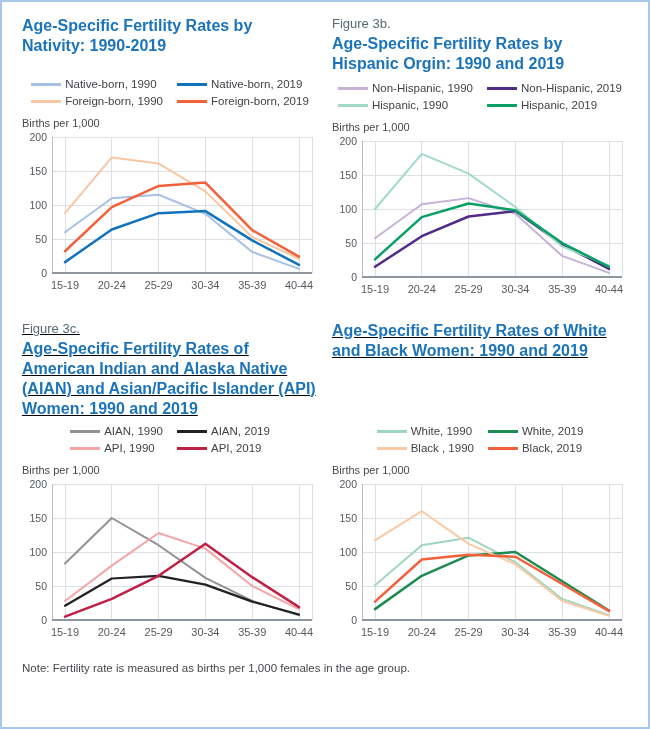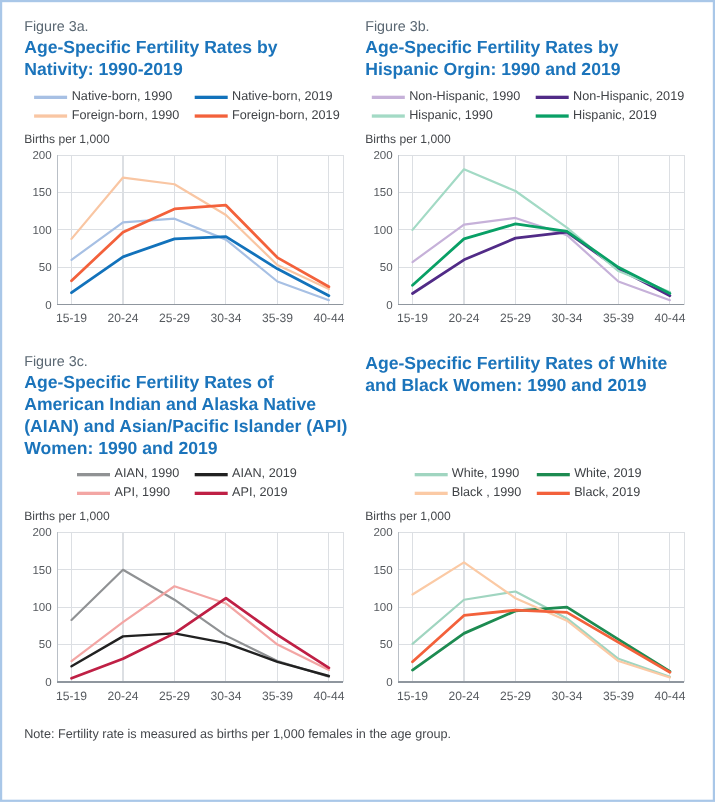--- a/index.html
+++ b/index.html
@@ -17,21 +17,21 @@
     grid-template-columns:296px 296px;
     column-gap:14px;
     row-gap:14px;
   }
   .figure { display:flex; flex-direction:column; }
   .figure-label { font-size:13px; color:#5a6772; margin-bottom:3px; }
   .figure-title {
     font-size:16px; font-weight:bold; color:#1b74bb; line-height:1.25;
   }
   .title-wrap-2 { min-height:54px; margin-bottom:8px; }
-  .title-wrap-4 { min-height:98px; margin-bottom:6px; }
+  .title-wrap-4 { min-height:98px; margin-bottom:6px;text-decoration:underline; }
   .legend {
     display:grid;
     grid-template-columns:max-content max-content;
     column-gap:14px; row-gap:5px;
     justify-content:center;
     margin-bottom:10px;
   }
   .legend-item { display:flex; align-items:center; white-space:nowrap; }
   .legend-swatch { display:inline-block; width:30px; height:3px; margin-right:4px; flex:0 0 auto; }
   .legend-label { font-size:11.5px; color:#404347; }
@@ -42,21 +42,20 @@
   .footer div { font-size:11.5px; color:#45484c; line-height:1.5; }
 </style>
 </head>
 <body>
 
 <div class="page">
   <div class="charts-grid">
 
     <div class="figure">
       <div class="title-wrap-2">
-        <div class="figure-label">Figure 3a.</div>
         <div class="figure-title">Age-Specific Fertility Rates by Nativity: 1990-2019</div>
       </div>
       <div class="legend">
           <span class="legend-item">
             <span class="legend-swatch" style="background: rgb(167, 192, 228);"></span>
             <span class="legend-label">Native-born, 1990</span>
           </span>
           <span class="legend-item">
             <span class="legend-swatch" style="background: rgb(18, 114, 187);"></span>
             <span class="legend-label">Native-born, 2019</span>

